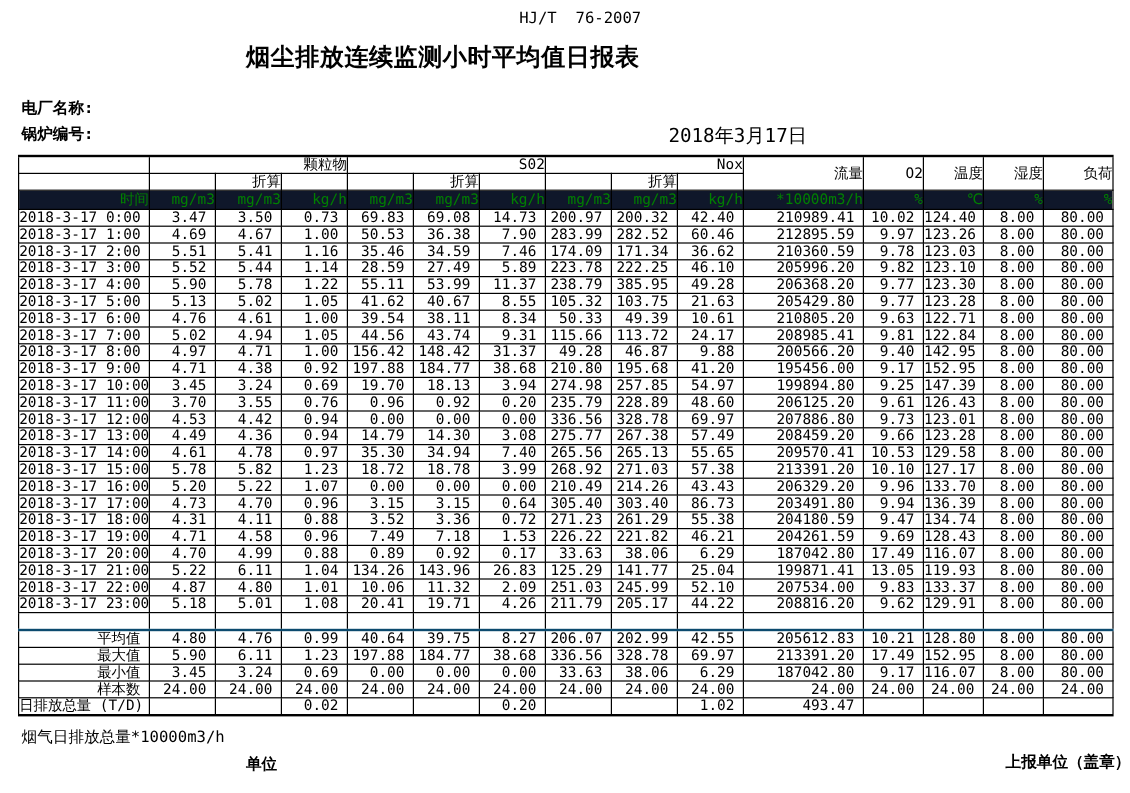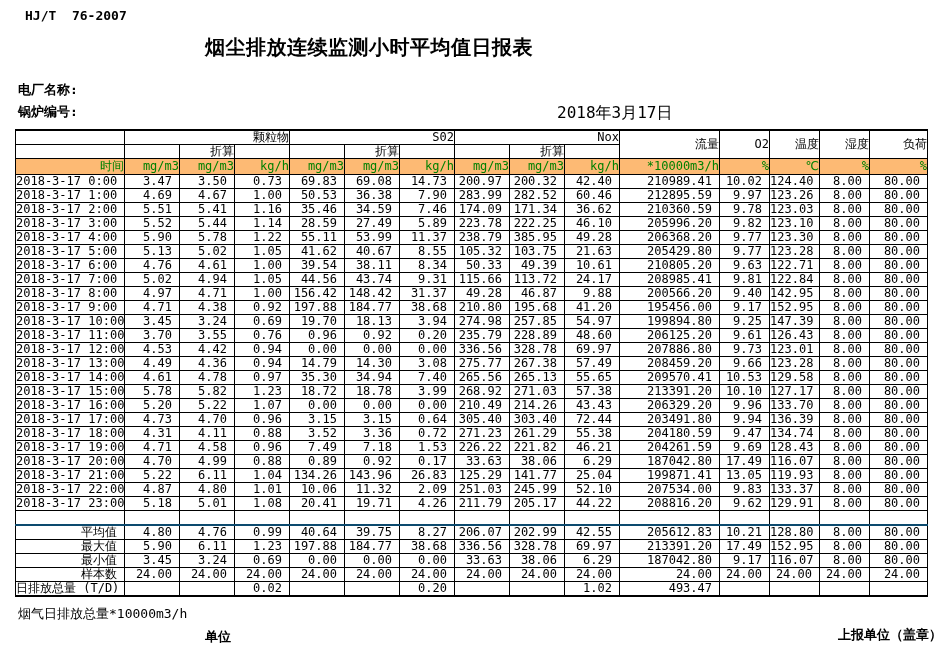--- a/index.html
+++ b/index.html
@@ -1,35 +1,35 @@
 <!DOCTYPE html>
 <html><head>
 <meta charset="utf-8">
 <style>
   html,body{margin:0;padding:0;}
   body{
     width:942px;height:661px;overflow:hidden;background:#ffffff;color:#000000;
     font-family:"DejaVu Sans Mono","DejaVu Sans","Liberation Sans",sans-serif;
     position:relative;
   }
-  .standard-code{margin:8px 0 0 25px;font-size:13px;font-weight:bold;white-space:pre;}
+  .standard-code{margin:8px 0 0 25px;font-size:13px;font-weight:normal;white-space:pre;text-align:center;}
   .report-title{margin:11px 0 0 205px;font-size:20px;font-weight:bold;letter-spacing:.5px;}
   .plant-line{margin:20px 0 0 18px;font-size:13px;font-weight:bold;}
   .boiler-line{margin:4px 0 0 18px;font-size:13px;font-weight:bold;position:relative;height:17px;}
   .report-date{position:absolute;left:539px;top:0;font-weight:normal;font-size:16px;}
   table.report{
     border-collapse:collapse;table-layout:fixed;width:912px;margin:9px 0 0 15px;
   }
   table.report td{
     border:1px solid #000;height:13px;line-height:13px;font-size:12px;
     padding:0 7px 0 0;text-align:right;white-space:nowrap;overflow:hidden;
   }
   table.report thead td{padding:0;font-size:12px;}
   table.report thead tr:first-child td{border-top:2px solid #000;}
-  tr.unit-row td{background:#fdba74;color:#008000;height:15px;line-height:15px;}
+  tr.unit-row td{background:#0f172a;color:#008000;height:15px;line-height:15px;}
   td.time-cell{padding-right:4px;}
   tr.spacer-row td{height:13px;}
   tr.sum-top td{border-top:2px solid #0c4a6e;}
   tr.sum-bottom td{border-bottom:2px solid #000;}
   td.label-left{text-align:left;padding-left:2px;padding-right:0;}
   .footer-note{margin:8px 0 0 18px;font-size:13px;font-weight:normal;height:16px;}
   .footer-line{margin:5px 0 0 18px;font-size:13px;font-weight:bold;position:relative;height:17px;text-align:right;}
   .unit-word{position:absolute;left:187px;top:2px;}
 </style>
 </head>
@@ -396,21 +396,21 @@
       <tr>
         <td class="time-cell">2018-3-17 17:00</td>
         <td>4.73</td>
         <td>4.70</td>
         <td>0.96</td>
         <td>3.15</td>
         <td>3.15</td>
         <td>0.64</td>
         <td>305.40</td>
         <td>303.40</td>
-        <td>72.44</td>
+        <td>86.73</td>
         <td>203491.80</td>
         <td>9.94</td>
         <td>136.39</td>
         <td>8.00</td>
         <td>80.00</td>
       </tr>
       <tr>
         <td class="time-cell">2018-3-17 18:00</td>
         <td>4.31</td>
         <td>4.11</td>

